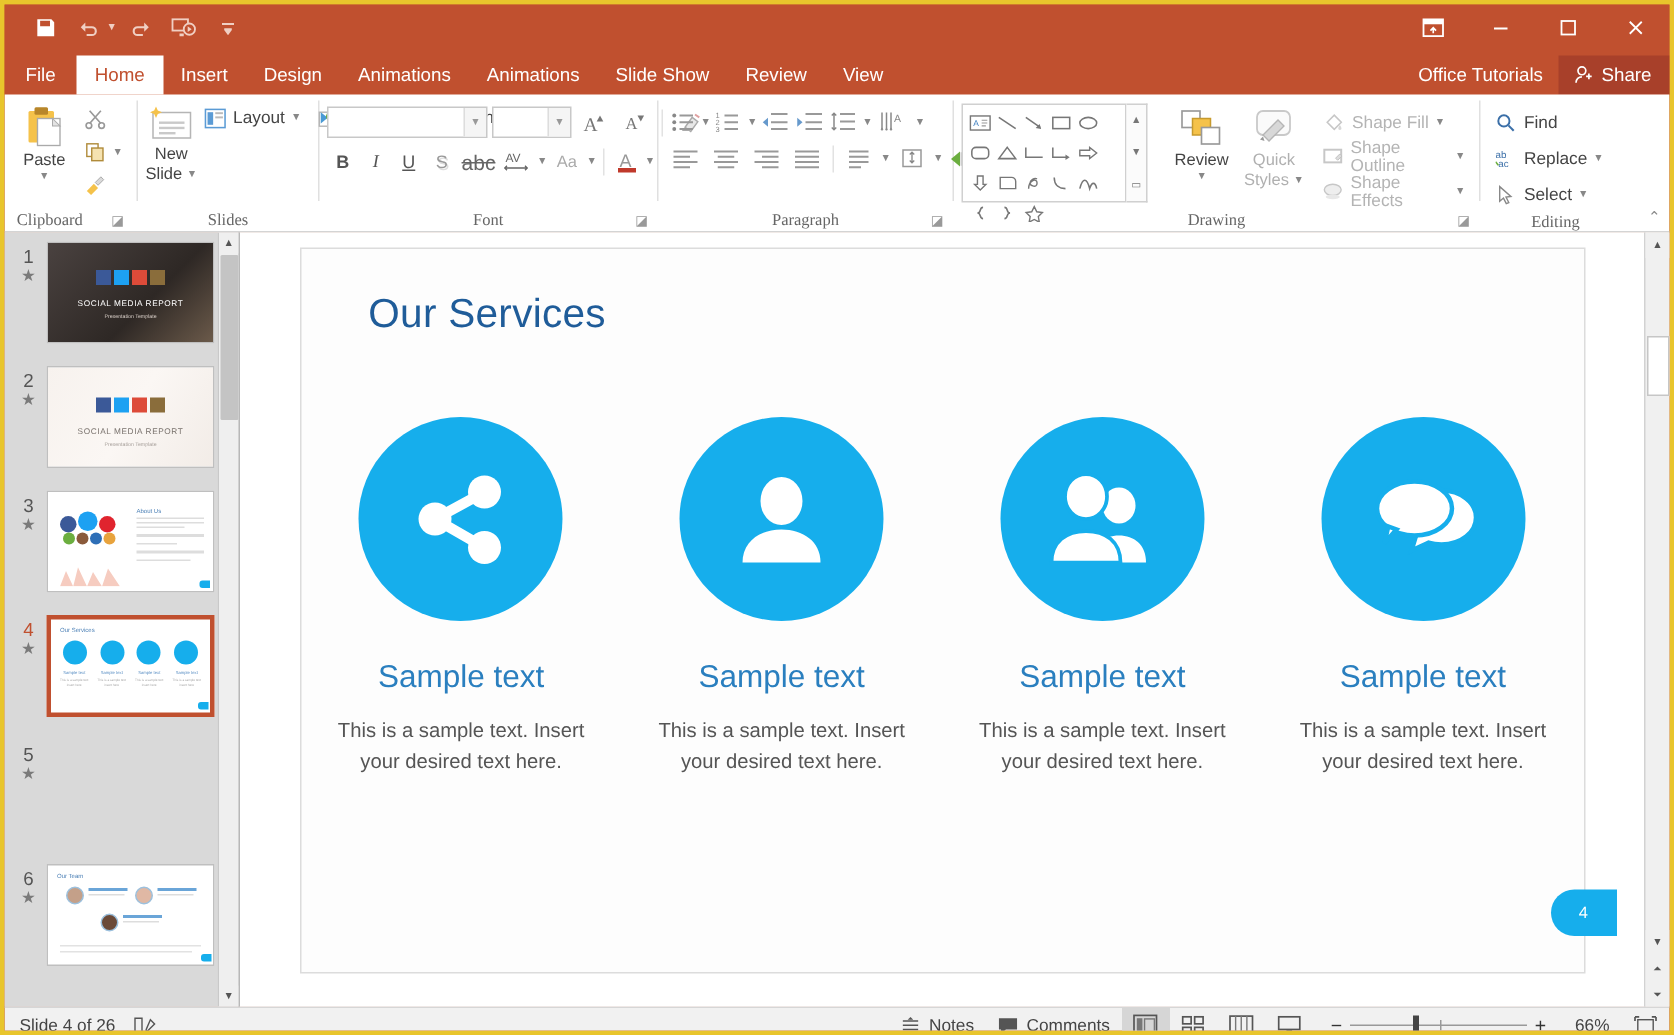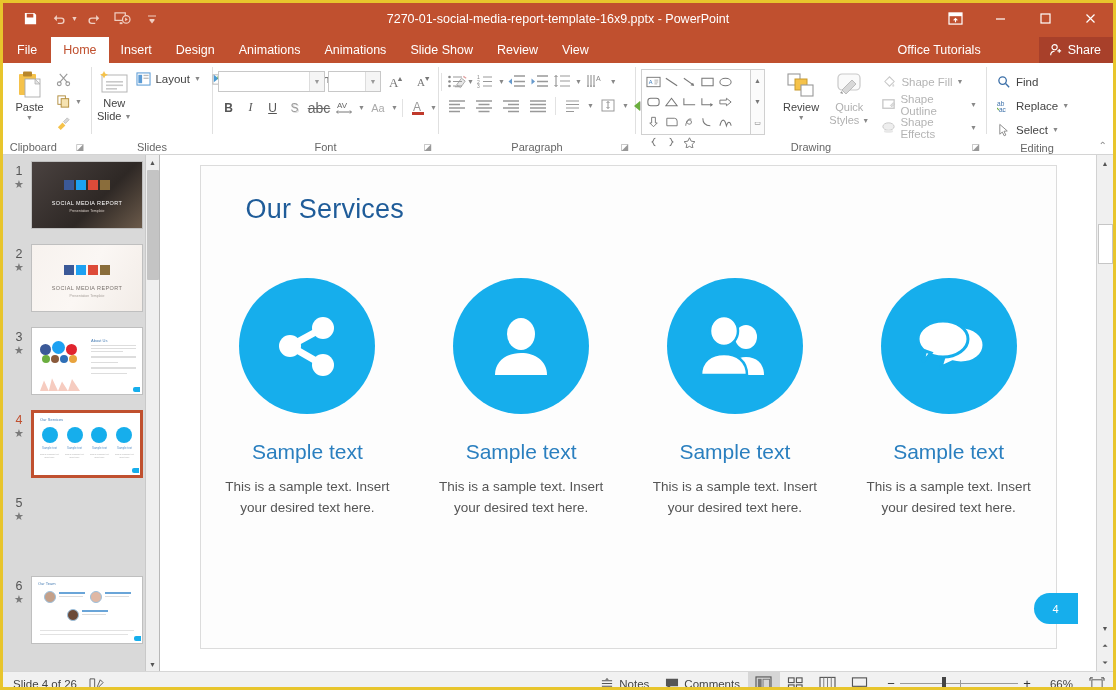--- a/index.html
+++ b/index.html
@@ -53,34 +53,34 @@
   .tab.active { background: #fff; color: #C0502F; font-weight: normal; }
   .tellme {
     display: flex; align-items: center; gap: 5px;
     color: #fff; font-size: 12.5px; height: 26px; padding: 0 10px; cursor: text;
   }
   .tab-right { margin-left: auto; display: flex; align-items: flex-end; height: 29px; }
   .office-tut { color: #fff; font-size: 12.5px; height: 26px; line-height: 26px; padding: 0 10px; cursor: pointer; }
   .share-btn {
     display: flex; align-items: center; gap: 5px;
     color: #fff; font-size: 12.5px; height: 26px; padding: 0 12px 0 10px;
-    background: #A8402A; cursor: pointer; margin-left: 48px;
+    background: #A8402A; cursor: pointer;
   }
 
   
   .ribbon {
     height: 92px; background: #fff;
     display: flex; position: relative;
     border-bottom: 1px solid #d4d4d4;
   }
   .rgroup { display: flex; flex-direction: column; position: relative; height: 92px; }
   .rgroup-body { flex: 1; display: flex; align-items: flex-start; padding: 4px 5px 0 5px; }
   .rgroup-label {
     height: 16px; font-size: 11px; color: #666; text-align: center;
-    display: flex; align-items: center; justify-content: center; gap: 19px;
+    display: flex; align-items: center; justify-content: center; gap: 19px; font-family: Liberation Serif, serif;
   }
   .rgroup-sep { width: 1px; background: #e0e0e0; margin: 4px 0 20px 0; align-self: stretch; }
   .dlg-launch { font-size: 9px; color: #999; cursor: pointer; }
 
   .big-btn {
     display: flex; flex-direction: column; align-items: center; justify-content: flex-start;
     width: 54px; padding-top: 2px; cursor: pointer; color: #444; font-size: 11px;
   }
   .big-btn .lbl { line-height: 13px; text-align: center; }
   .sm-btn {
@@ -238,21 +238,20 @@
             <circle cx="13" cy="9" r="4" fill="#C0502F" stroke="#f0cfc3" stroke-width="1.3"></circle>
             <path d="M11.8 7l2.8 2-2.8 2z" fill="#f0cfc3"></path>
           </svg>
       </div>
       <div class="qat-btn">
         <svg width="12" height="12" viewBox="0 0 12 12">
             <path d="M2 3h8M3.5 6.5h5M6 9.5L4.5 7.5h3z" stroke="#f0cfc3" stroke-width="1.2" fill="#f0cfc3"></path>
           </svg>
       </div>
     </div>
-    <div class="win-title">7270-01-social-media-report-template-16x9.pptx - PowerPoint</div>
     <div class="win-ctrls">
       <div class="win-btn">
         <svg width="15" height="13" viewBox="0 0 16 14">
             <rect x="1" y="1" width="14" height="12" fill="none" stroke="#fff" stroke-width="1.3"></rect>
             <rect x="1" y="1" width="14" height="3.5" fill="#fff"></rect>
             <path d="M8 11V7m-2 2l2-2 2 2" stroke="#fff" stroke-width="1.2" fill="none"></path>
           </svg>
       </div>
       <div class="win-btn">
         <svg width="13" height="13" viewBox="0 0 13 13">

